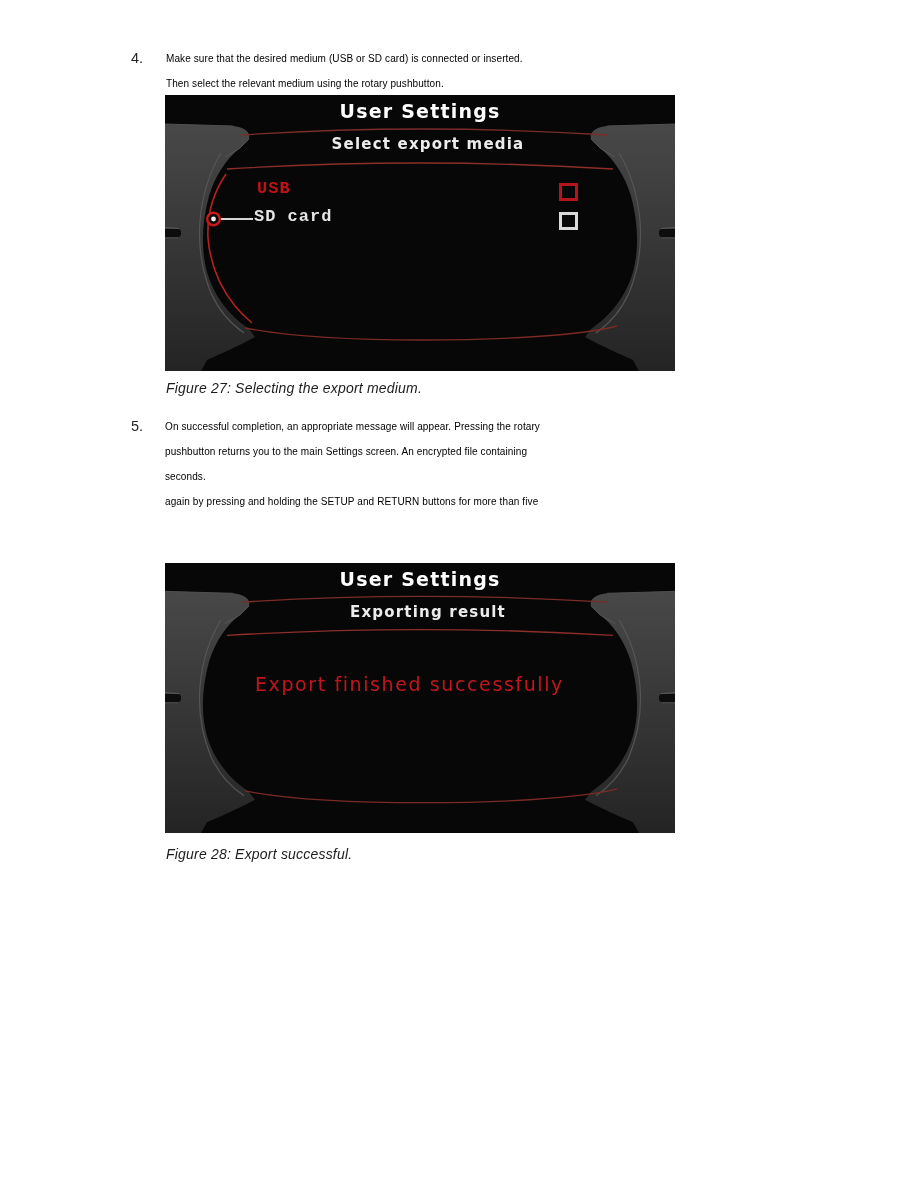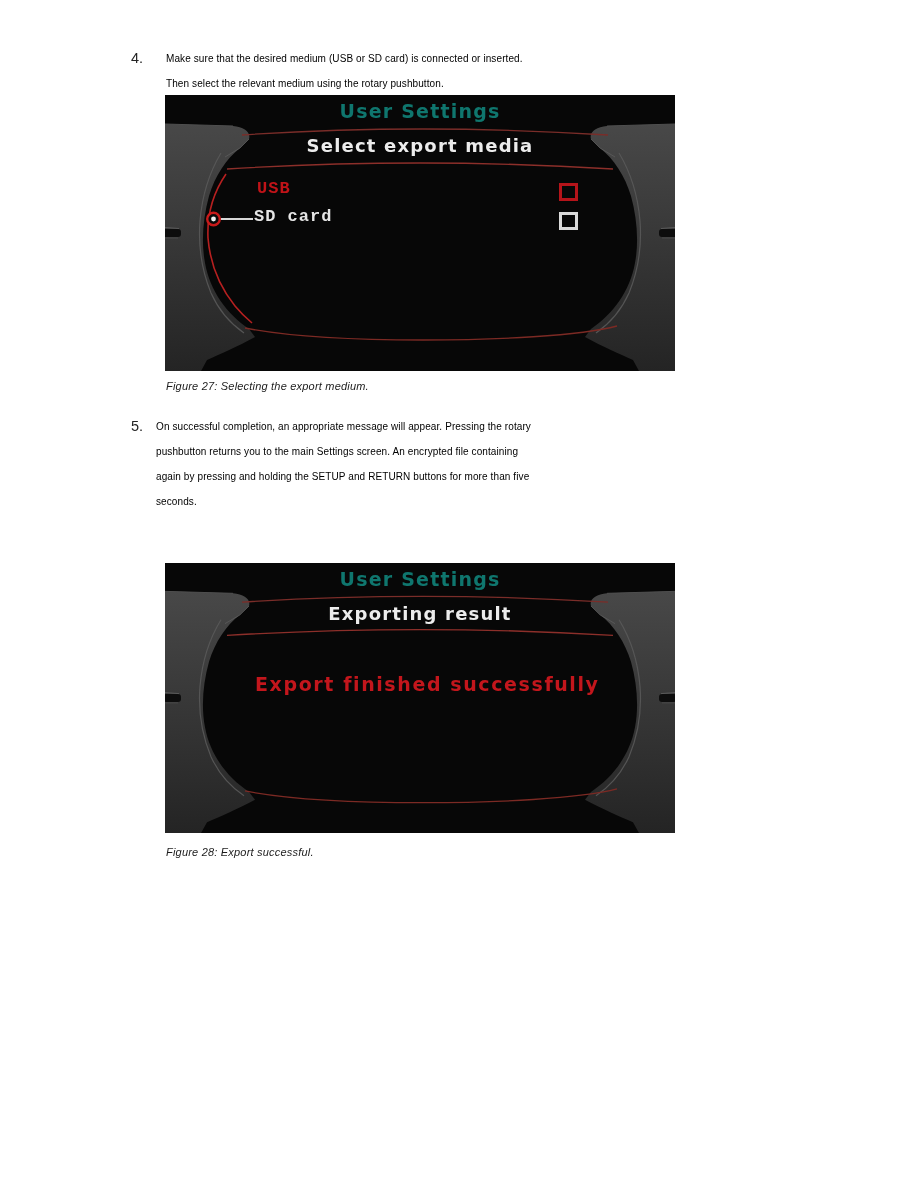--- a/index.html
+++ b/index.html
@@ -4,43 +4,43 @@
 <style>
   html,body{margin:0;padding:0;background:#ffffff;}
   body{width:918px;height:1188px;position:relative;overflow:hidden;
        font-family:"Liberation Sans",sans-serif;color:#242424;}
 
   
   .step-num{position:absolute;font-size:14.5px;line-height:25px;color:#242424;}
   .step-text{position:absolute;font-size:10px;line-height:25px;color:#000000;letter-spacing:0.1px;}
   .step-text .line{white-space:nowrap;}
   .b{font-weight:normal;}
-  .caption{position:absolute;font-style:italic;font-size:11px;color:#1c1c1c;letter-spacing:0.2px;white-space:nowrap;}
+  .caption{position:absolute;font-style:italic;font-size:14px;color:#1c1c1c;letter-spacing:0.2px;white-space:nowrap;}
 
   
   .fig{position:absolute;background:#070707;overflow:hidden;}
   .fig27{left:165px;top:95px;width:510px;height:276px;}
   .fig28{left:165px;top:563px;width:510px;height:270px;}
   .fig svg{position:absolute;left:0;top:0;width:100%;height:100%;}
 
   .scr-title{position:absolute;left:0;top:5px;width:100%;text-align:center;
     font-family:"DejaVu Sans",sans-serif;font-weight:bold;font-size:19px;
-    color:#0f766e;letter-spacing:1.2px;}
-  .scr-header{position:absolute;left:0;top:40px;width:100%;text-align:center;
-    font-family:"DejaVu Sans",sans-serif;font-weight:bold;font-size:18px;
+    color:#ffffff;letter-spacing:1.2px;}
+  .scr-header{position:absolute;left:8px;top:40px;width:100%;text-align:center;
+    font-family:"DejaVu Sans",sans-serif;font-weight:bold;font-size:15px;
     color:#ececec;letter-spacing:1.2px;}
   .menu-item{position:absolute;font-family:Liberation Mono, monospace;font-weight:bold;
     font-size:17px;letter-spacing:1px;white-space:nowrap;}
   .item-usb{left:92px;top:84px;color:#c01318;}
   .item-sd{left:89px;top:112px;color:#e5e5e5;}
   .cb{position:absolute;width:13px;height:12px;border:3px solid #ccc;background:transparent;}
   .cb-usb{left:394px;top:88px;border-color:#b5141a;}
   .cb-sd{left:394px;top:117px;border-color:#d9d9d9;}
   .scr-msg{position:absolute;left:90px;top:110px;
-    font-family:"DejaVu Sans",sans-serif;font-weight:bold;font-size:19px;
+    font-family:"DejaVu Sans",sans-serif;font-weight:normal;font-size:19px;
     color:#c3161c;letter-spacing:1.6px;white-space:nowrap;}
 </style>
 </head>
 <body>
 
 <div class="step-num" style="left:131px;top:46px;">4.</div>
 <div class="step-text" style="left:166px;top:46px;">
   <div class="line">Make sure that the desired medium (USB or SD card) is connected or inserted.</div>
   <div class="line">Then select the relevant medium using the rotary pushbutton.</div>
 </div>
@@ -93,25 +93,25 @@
   <div class="scr-title">User Settings</div>
   <div class="scr-header">Select export media</div>
   <div class="menu-item item-usb">USB</div>
   <div class="menu-item item-sd">SD card</div>
   <div class="cb cb-usb"></div>
   <div class="cb cb-sd"></div>
 </div>
 <div class="caption" style="left:166px;top:380px;">Figure 27: Selecting the export medium.</div>
 
 <div class="step-num" style="left:131px;top:414px;">5.</div>
-<div class="step-text" style="left:156px;top:414px;">
+<div class="step-text" style="left:165px;top:414px;">
   <div class="line">On successful completion, an appropriate message will appear. Pressing the rotary</div>
   <div class="line"><span>pushbutton returns you to the main </span><span class="b">Settings</span><span> screen. An encrypted file containing</span></div>
+  <div class="line">seconds.</div>
   <div class="line"><span>again by pressing and holding the </span><span class="b">SETUP</span><span> and </span><span class="b">RETURN</span><span> buttons for more than five</span></div>
-  <div class="line">seconds.</div>
 </div>
 
 <div class="fig fig28">
   <svg viewBox="0 0 510 276" preserveAspectRatio="none">
     <defs>
       <linearGradient id="earGradB" x1="0" y1="0" x2="0" y2="1">
         <stop offset="0" stop-color="#484848"></stop>
         <stop offset="0.45" stop-color="#383838"></stop>
         <stop offset="1" stop-color="#242424"></stop>
       </linearGradient>

